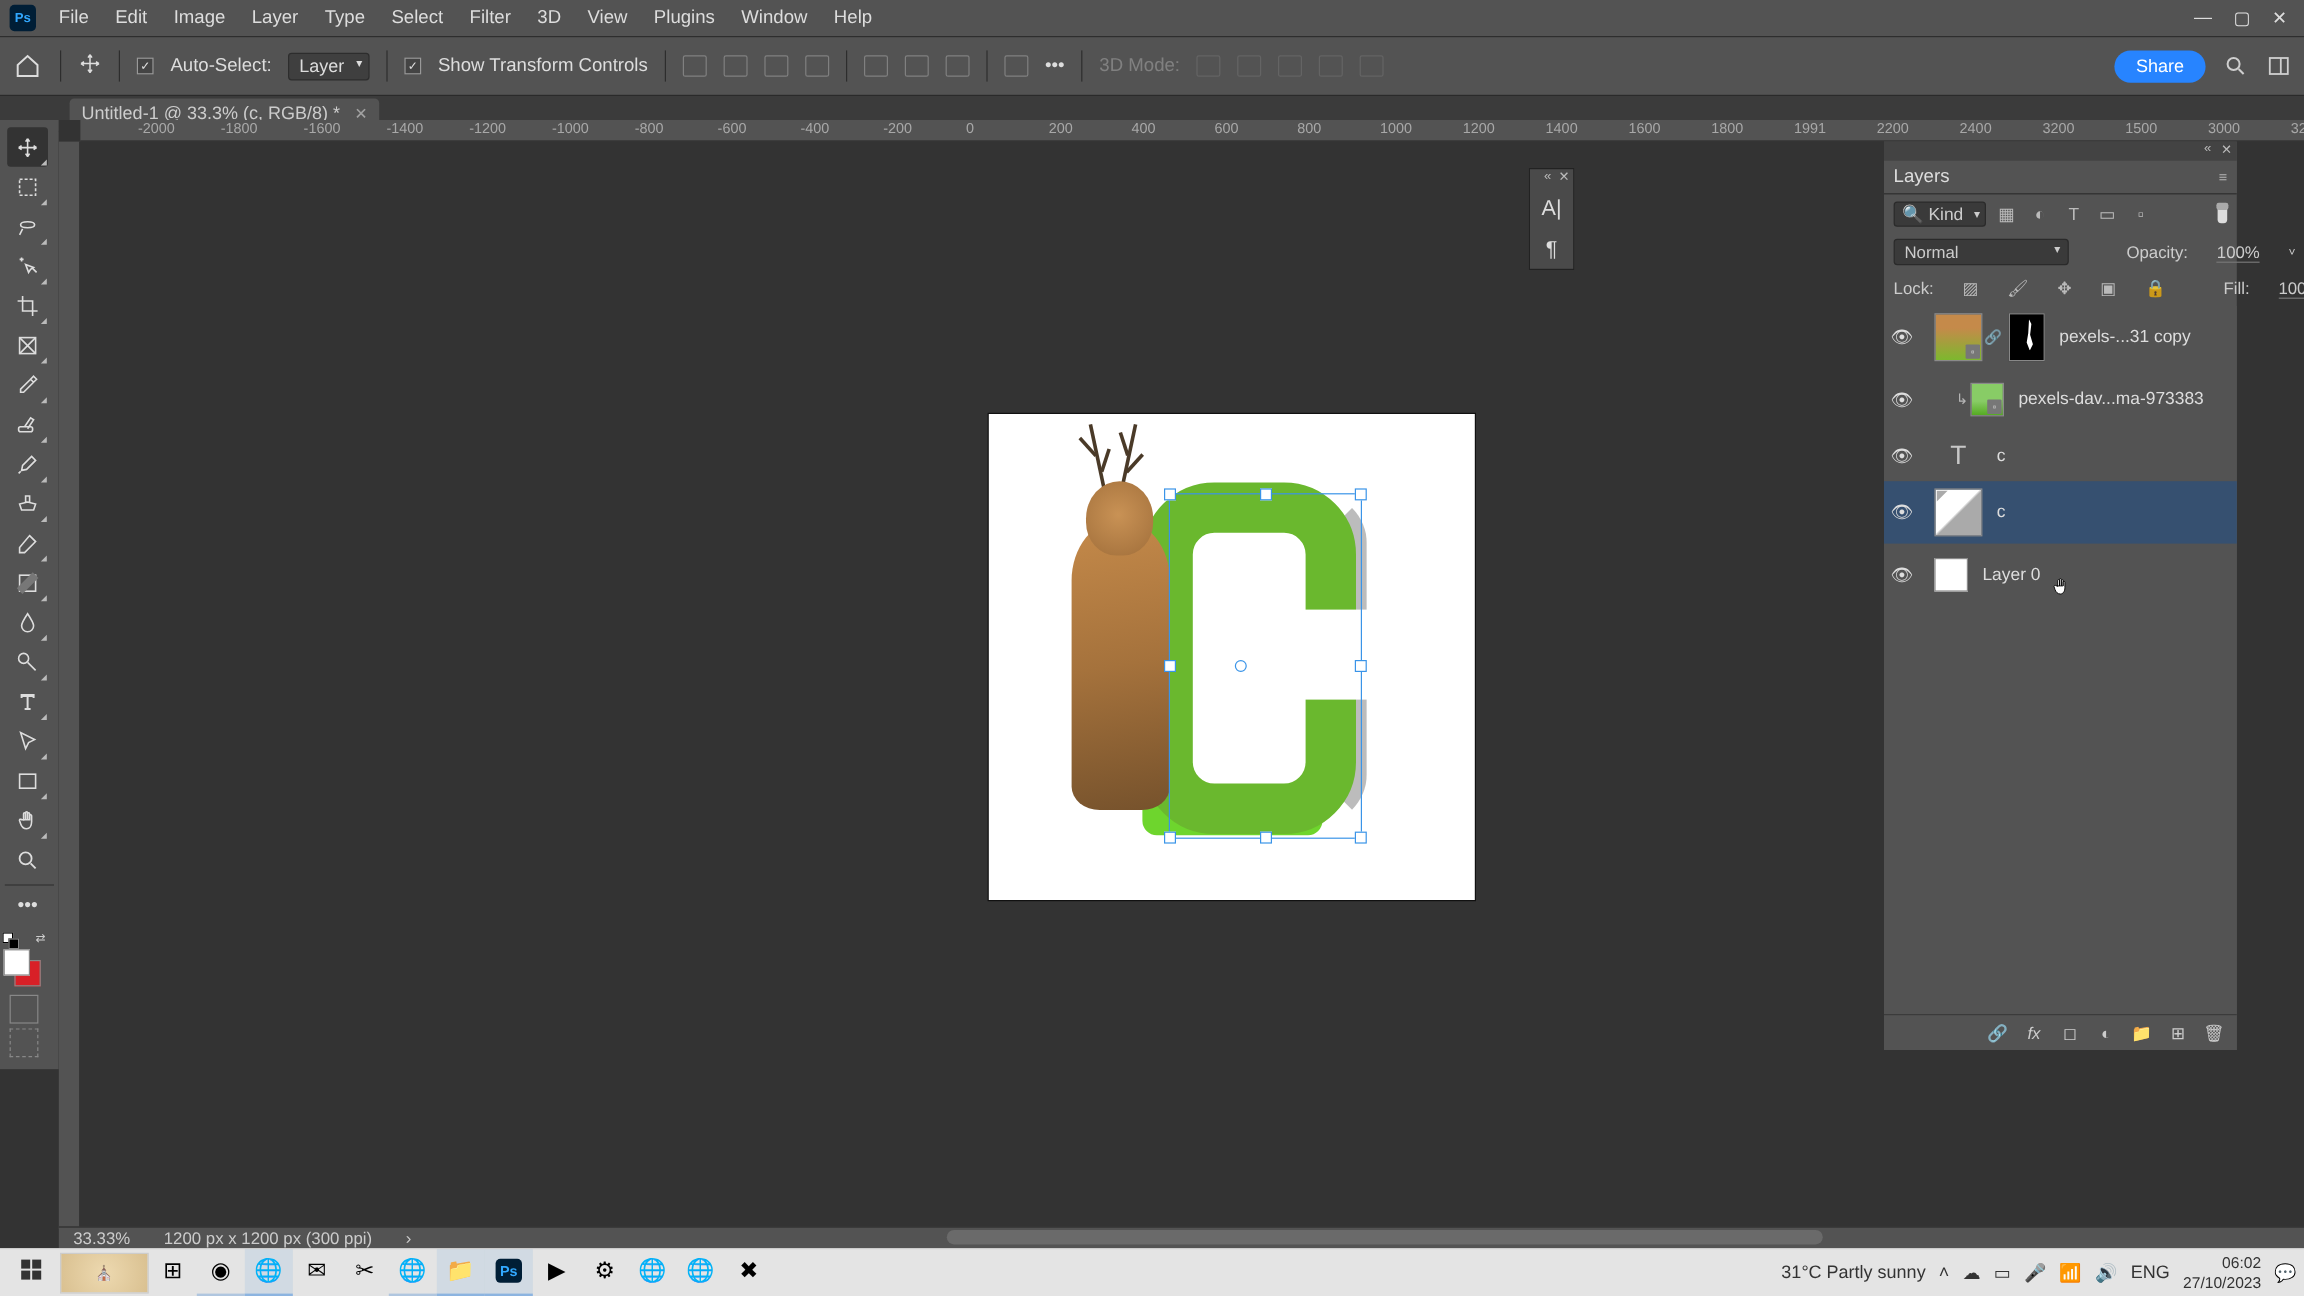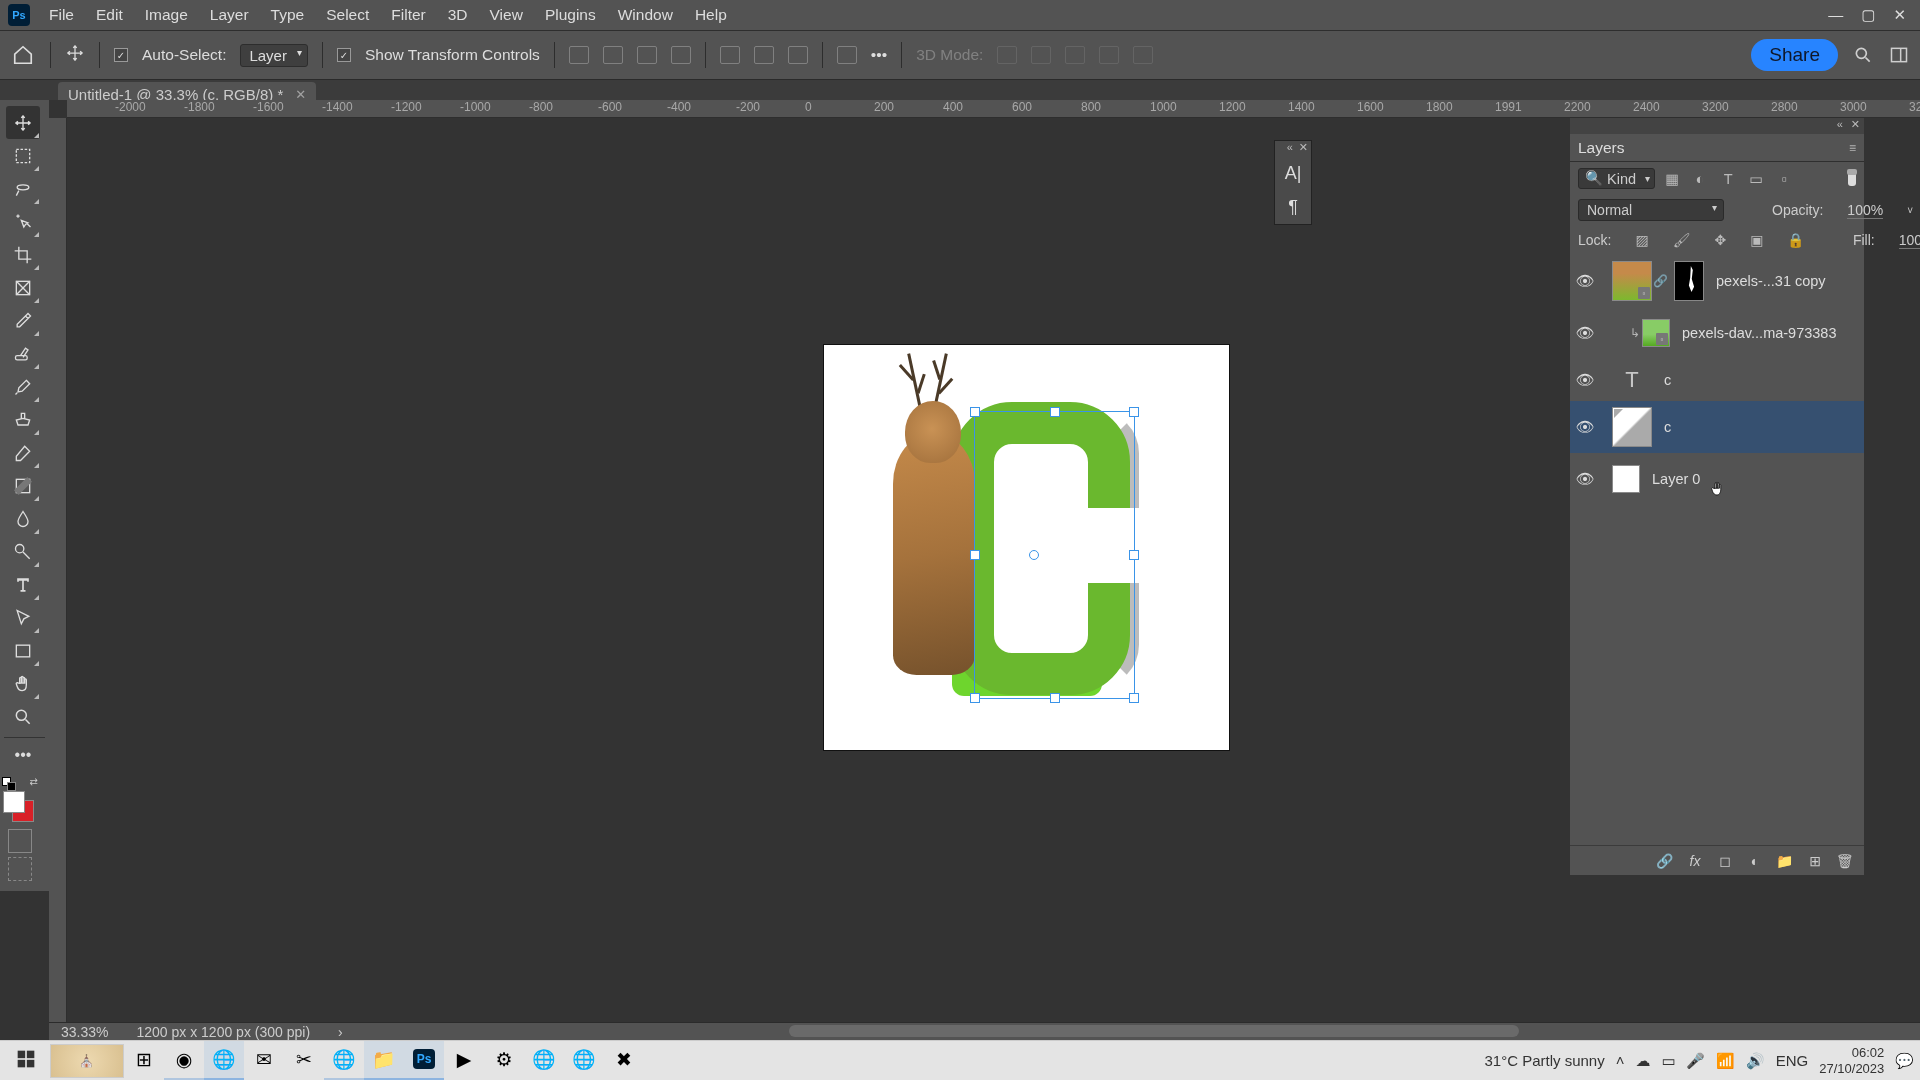--- a/index.html
+++ b/index.html
@@ -14,21 +14,21 @@
 
 .optbar { height: 50px; background: #535353; border-top: 1px solid #2e2e2e; border-bottom: 1px solid #2a2a2a; display: flex; align-items: center; padding: 0 10px; color: #ddd; font-size: 15.5px; gap: 14px; text-align: center; }
 .home-btn { width: 26px; height: 26px; display: flex; align-items: center; justify-content: center; }
 .sep { width: 1px; height: 26px; background: #2d2d2d; }
 .cb { width: 14px; height: 14px; border: 1px solid #999; display: inline-flex; align-items: center; justify-content: center; background: #444; font-size: 10px; }
 .cb.checked::after { content: '✓'; color: #ddd; }
 .dd { background: #3f3f3f; border: 1px solid #2d2d2d; padding: 2px 20px 2px 8px; position: relative; border-radius: 3px; font-size: 15px; }
 .dd::after { content: '▾'; position: absolute; right: 5px; font-size: 10px; }
 .icon-sm { width: 20px; height: 18px; border: 1px solid #888; display: inline-block; border-radius: 2px; opacity: .85; }
 .icon-dim { opacity: .33; }
-.share-btn { background: #2784ff; color: #0f172a; padding: 5px 18px; border-radius: 18px; font-size: 19px; margin-left: auto; }
+.share-btn { background: #2784ff; color: #ffffff; padding: 5px 18px; border-radius: 18px; font-size: 15px; margin-left: auto; }
 .opt-icn { width: 22px; height: 22px; display: flex; align-items: center; justify-content: center; opacity: .9; }
 
 
 .tabbar { height: 30px; background: #3b3b3b; border-bottom: 1px solid #222; display: flex; align-items: center; color: #ccc; font-size: 15px; padding-left: 58px; }
 .doc-tab { background: #535353; padding: 4px 10px; display: flex; align-items: center; gap: 12px; border-top-left-radius: 4px; border-top-right-radius: 4px; }
 .tab-x { font-size: 13px; opacity: .65; }
 
 
 .left-tools { position: absolute; left: 0; top: 100px; width: 49px; background: #535353; padding-top: 6px; padding-bottom: 6px; }
 .tool { width: 34px; height: 33px; margin: 0 auto 0 6px; display: flex; align-items: center; justify-content: center; position: relative; color: #ddd; }
@@ -376,21 +376,21 @@
     <div class="ruler-tick-h" style="left:1014px">800</div>
     <div class="ruler-tick-h" style="left:1083px">1000</div>
     <div class="ruler-tick-h" style="left:1152px">1200</div>
     <div class="ruler-tick-h" style="left:1221px">1400</div>
     <div class="ruler-tick-h" style="left:1290px">1600</div>
     <div class="ruler-tick-h" style="left:1359px">1800</div>
     <div class="ruler-tick-h" style="left:1428px">1991</div>
     <div class="ruler-tick-h" style="left:1497px">2200</div>
     <div class="ruler-tick-h" style="left:1566px">2400</div>
     <div class="ruler-tick-h" style="left:1635px">3200</div>
-    <div class="ruler-tick-h" style="left:1704px">2800</div>
+    <div class="ruler-tick-h" style="left:1704px">1500</div>
     <div class="ruler-tick-h" style="left:1773px">3000</div>
     <div class="ruler-tick-h" style="left:1842px">3200</div>
   </div>
   <div class="vr"></div>
   <div class="canvas-wrap">
     <div class="canvas">
       <div class="grass"></div>
       <div class="letter-c">
         <div class="c-dark"></div>
         <div class="c-outer"></div>

